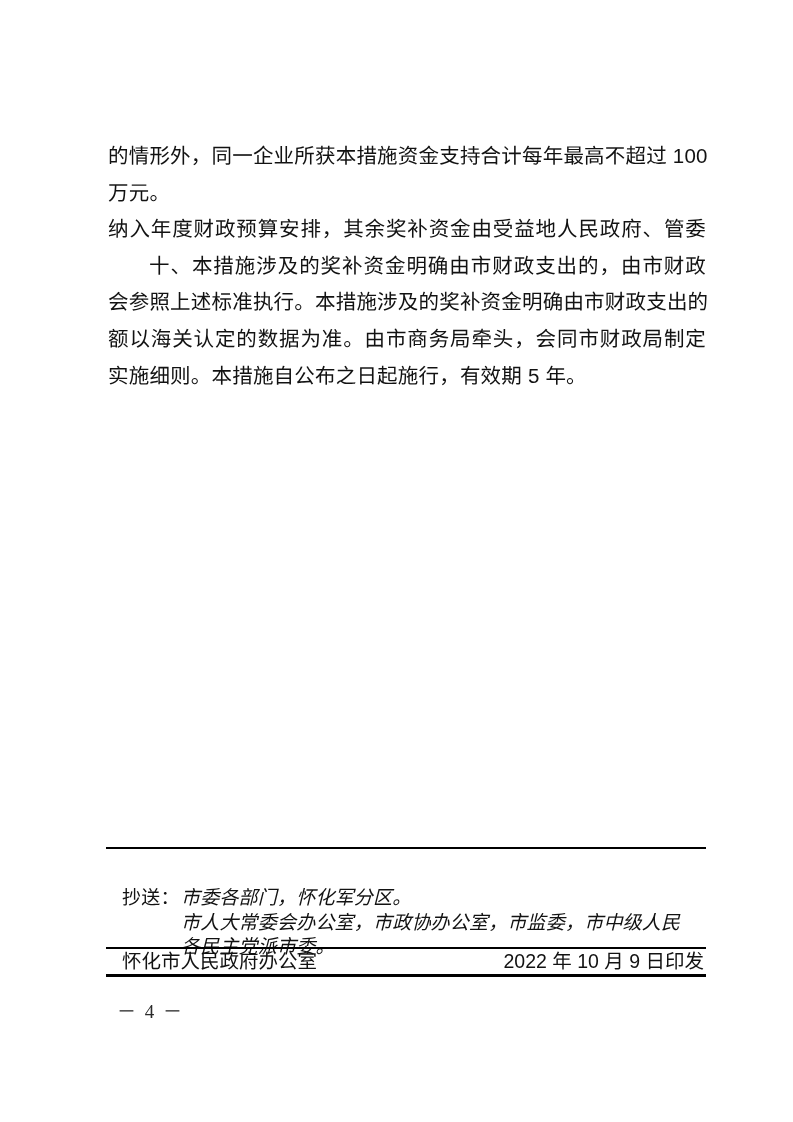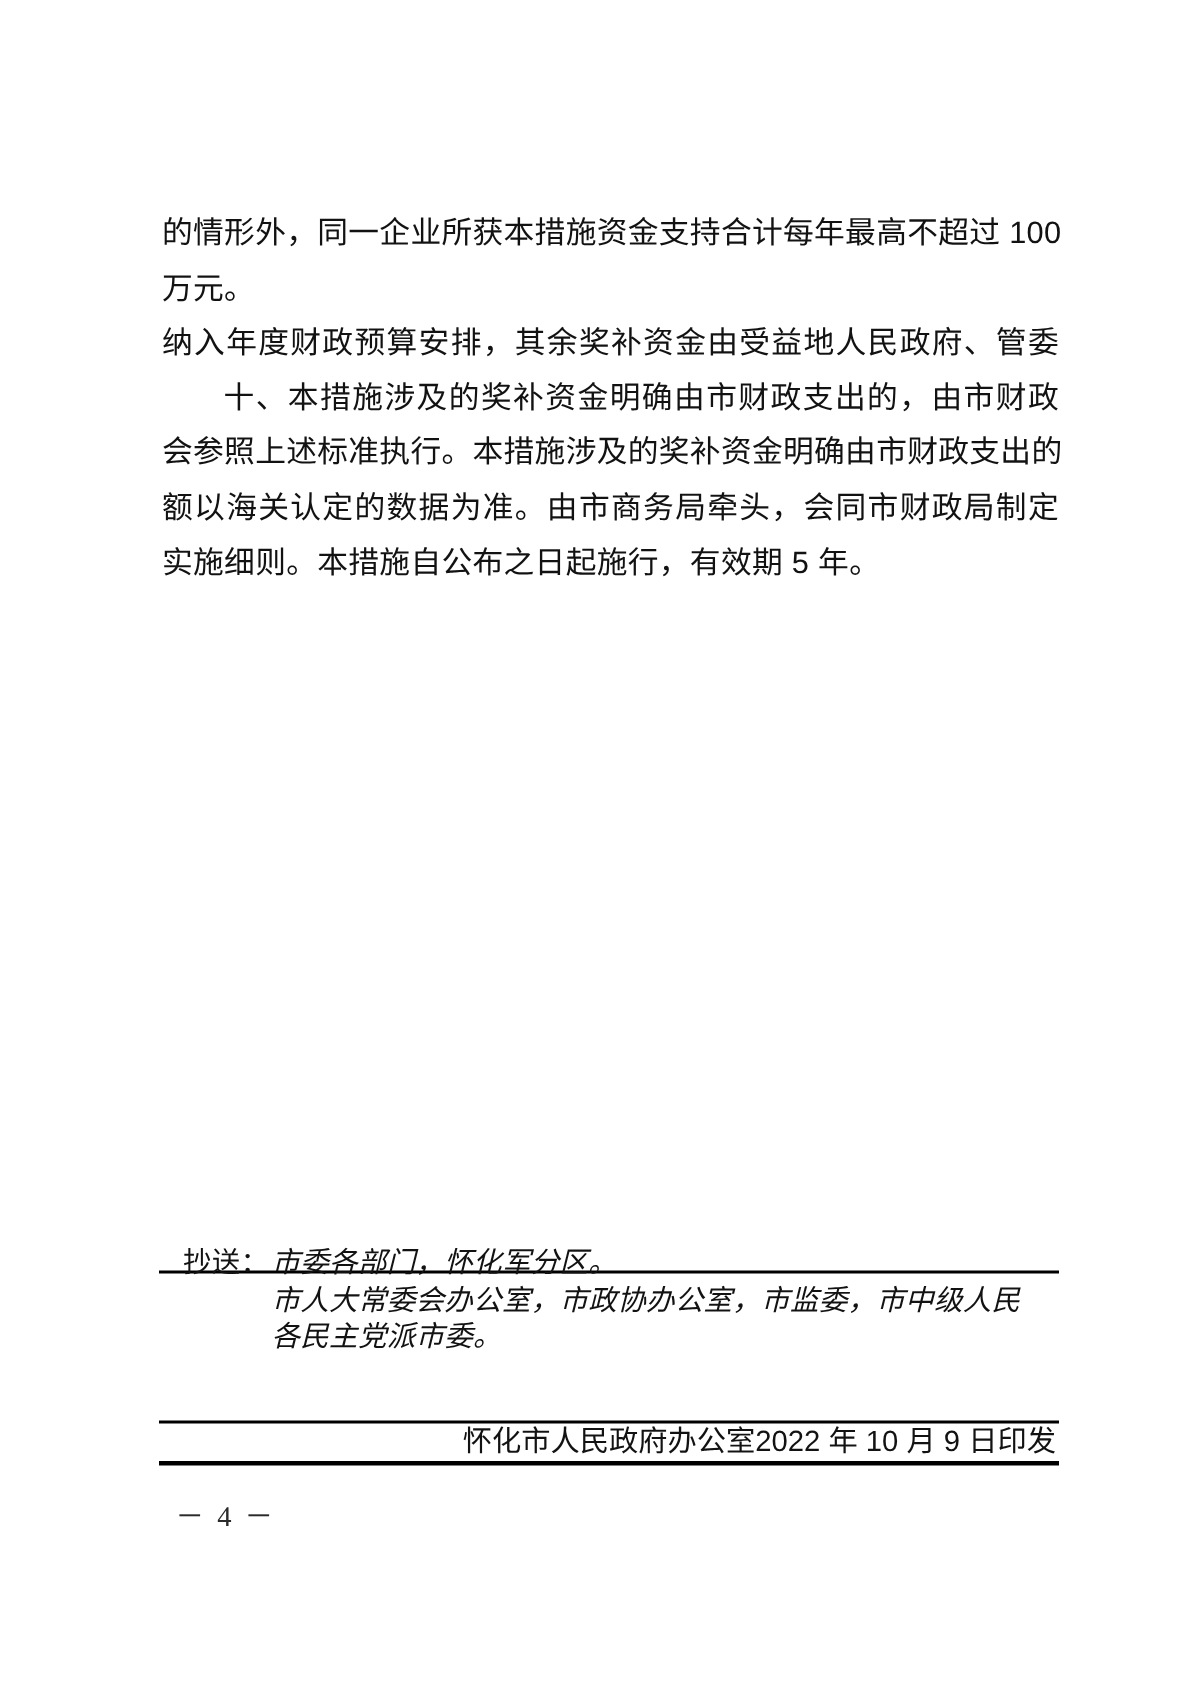--- a/index.html
+++ b/index.html
@@ -48,21 +48,21 @@
     width: 600px;
     background: #000000;
   }
   .rule-top    { top: 847px; height: 2px; }
   .rule-middle { top: 947px; height: 2px; }
   .rule-bottom { top: 974px; height: 3px; }
 
   .copy-block {
     position: absolute;
     left: 122px;
-    top: 831px;
+    top: 886px;
     width: 584px;
     display: flex;
     font-size: 19px;
     line-height: 24.5px;
     letter-spacing: 0.2px;
   }
   .copy-label {
     flex: 0 0 59px;
     white-space: nowrap;
   }
@@ -73,21 +73,21 @@
   .copy-line {
     white-space: nowrap;
   }
 
   .issuer-row {
     position: absolute;
     left: 122px;
     top: 949px;
     width: 582px;
     display: flex;
-    justify-content: flex-end;
+    justify-content: space-between;
     align-items: center;
     font-size: 19.5px;
     line-height: 25px;
     white-space: nowrap;
   }
 
   .page-number {
     position: absolute;
     left: 117px;
     top: 1001px;

